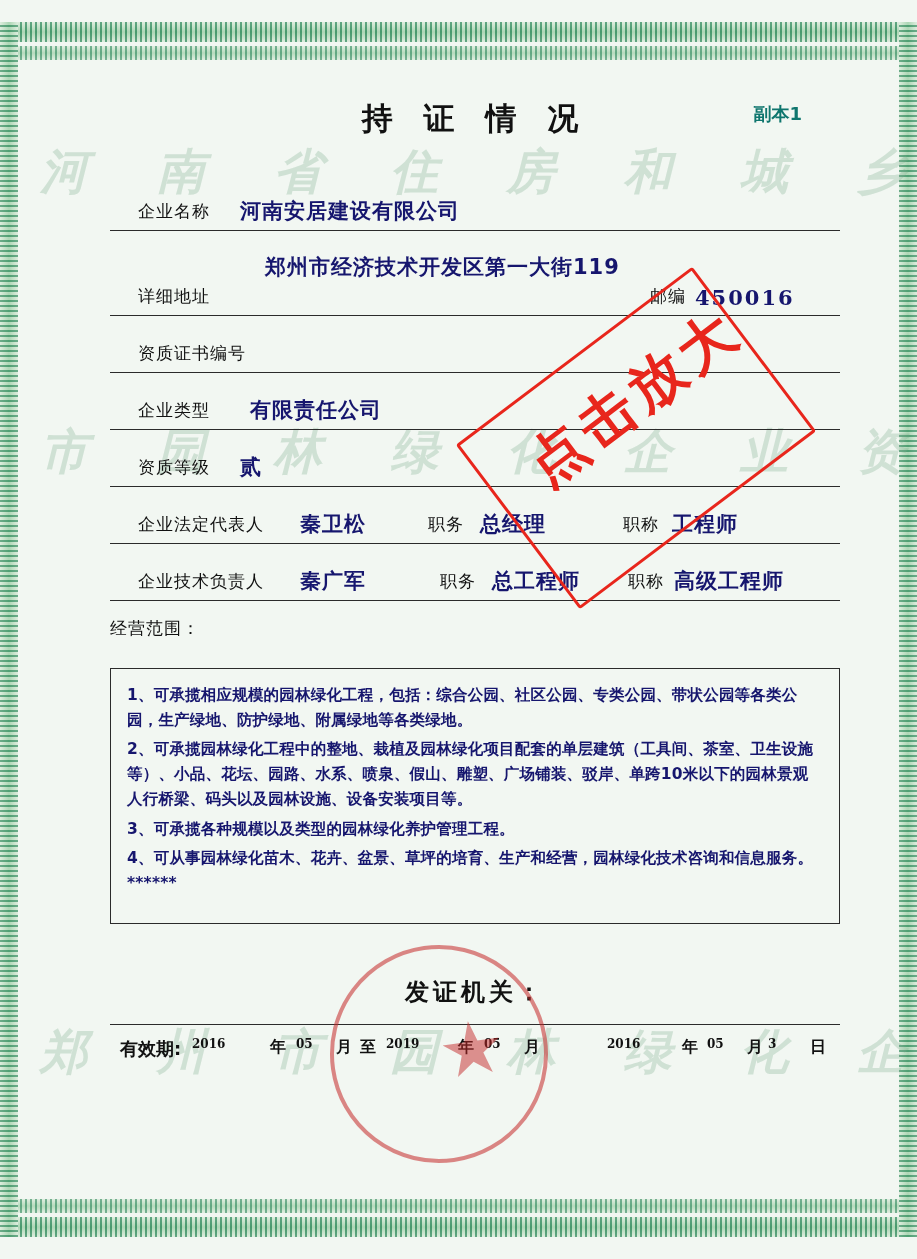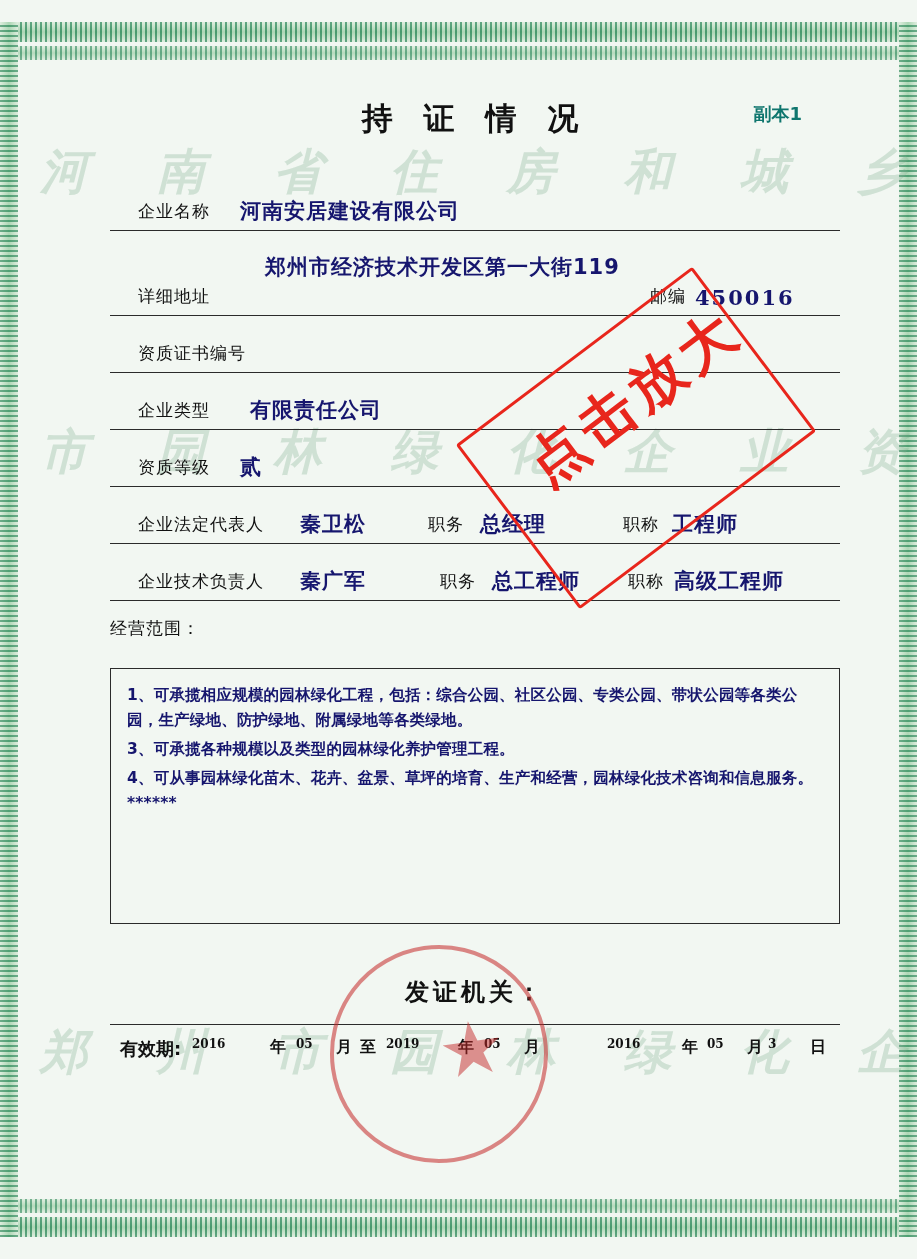--- a/index.html
+++ b/index.html
@@ -282,20 +282,21 @@
       <div class="val" style="left:190px;">秦广军</div>
       <div class="lbl" style="left:330px;">职务</div>
       <div class="val" style="left:382px;">总工程师</div>
       <div class="lbl" style="left:518px;">职称</div>
       <div class="val" style="left:564px;">高级工程师</div>
     </div>
 
     <div class="scope-label">经营范围：</div>
     <div class="scope-box">
       <p>1、可承揽相应规模的园林绿化工程，包括：综合公园、社区公园、专类公园、带状公园等各类公园，生产绿地、防护绿地、附属绿地等各类绿地。</p>
+      <p>2、可承揽园林绿化工程中的整地、栽植及园林绿化项目配套的单层建筑（工具间、茶室、卫生设施等）、小品、花坛、园路、水系、喷泉、假山、雕塑、广场铺装、驳岸、单跨10米以下的园林景观人行桥梁、码头以及园林设施、设备安装项目等。</p>
       <p>3、可承揽各种规模以及类型的园林绿化养护管理工程。</p>
       <p>4、可从事园林绿化苗木、花卉、盆景、草坪的培育、生产和经营，园林绿化技术咨询和信息服务。******</p>
     </div>
 
     <div class="issuer">发证机关：</div>
 
     <div class="validity">
       <div class="v-item v-lbl" style="left:10px;">有效期:</div>
       <div class="v-item v-num" style="left:82px;">2016</div>
       <div class="v-item v-unit" style="left:160px;">年</div>

